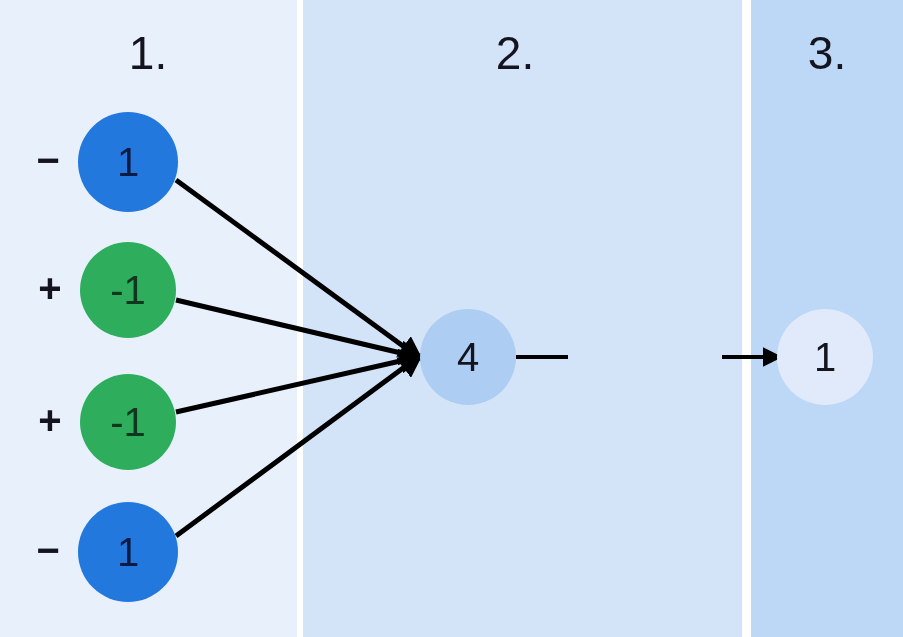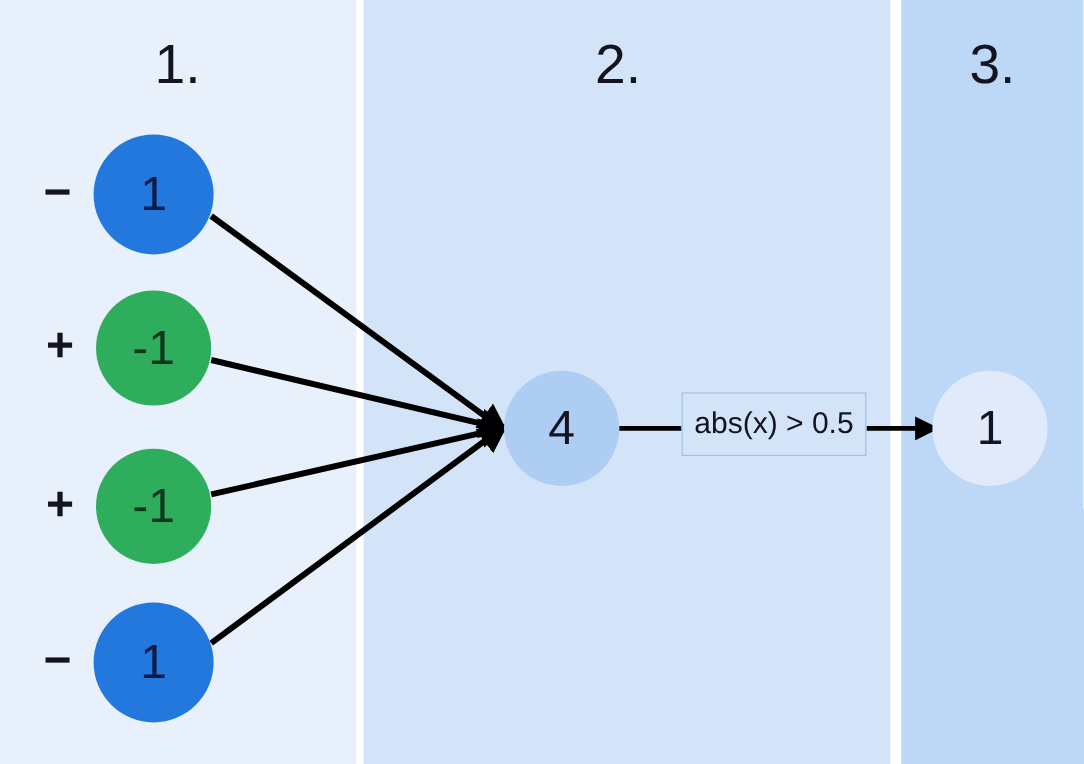--- a/index.html
+++ b/index.html
@@ -85,17 +85,16 @@
   <div class="sign" id="sign-2" style="left: 30px; top: 400px; width: 40px;">+</div>
   <div class="sign" id="sign-3" style="left: 28px; top: 530px; width: 40px;">−</div>
 
   <div class="node" id="node-0" style="left: 78px; top: 112px; width: 100px; height: 100px; background: rgb(34, 120, 221); color: rgb(13, 27, 68);">1</div>
   <div class="node" id="node-1" style="left: 80px; top: 242px; width: 96px; height: 96px; background: rgb(46, 174, 92); color: rgb(16, 54, 31);">-1</div>
   <div class="node" id="node-2" style="left: 80px; top: 374px; width: 96px; height: 96px; background: rgb(46, 174, 92); color: rgb(16, 54, 31);">-1</div>
   <div class="node" id="node-3" style="left: 78px; top: 502px; width: 100px; height: 100px; background: rgb(34, 120, 221); color: rgb(13, 27, 68);">1</div>
 
   <div class="node" id="sum-node" style="left: 420px; top: 309px; width: 96px; height: 96px; background: rgb(174, 205, 243); color: rgb(20, 20, 30);">4</div>
 
-  <div class="condbox" id="cond-box" style="left: 568px; top: 327px; width: 154px; height: 53px; background: rgb(211, 227, 248); border-color: rgb(158, 195, 234);">abs(x) &gt; 0.5</div>
 
   <div class="node" id="out-node" style="left: 777px; top: 309px; width: 96px; height: 96px; background: rgb(224, 234, 251); color: rgb(20, 20, 30);">1</div>
 
 </div>
 
 </body></html>

